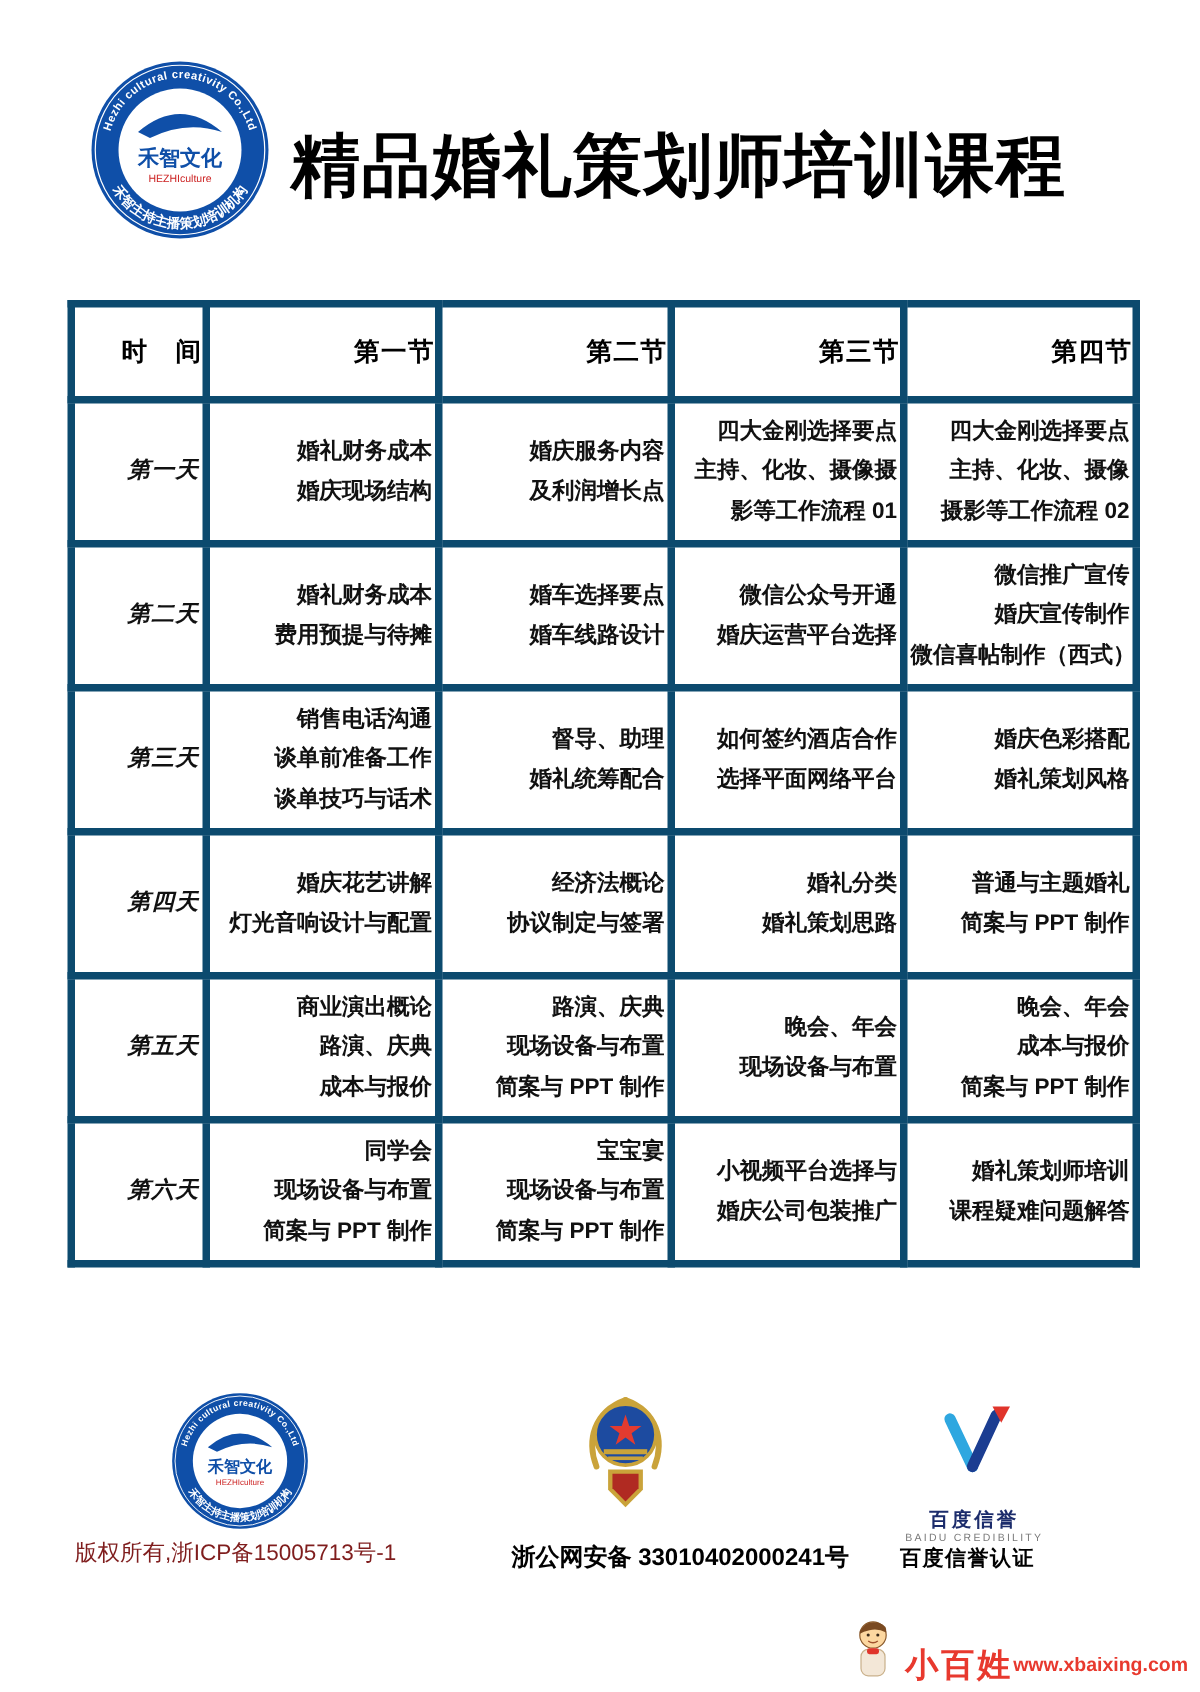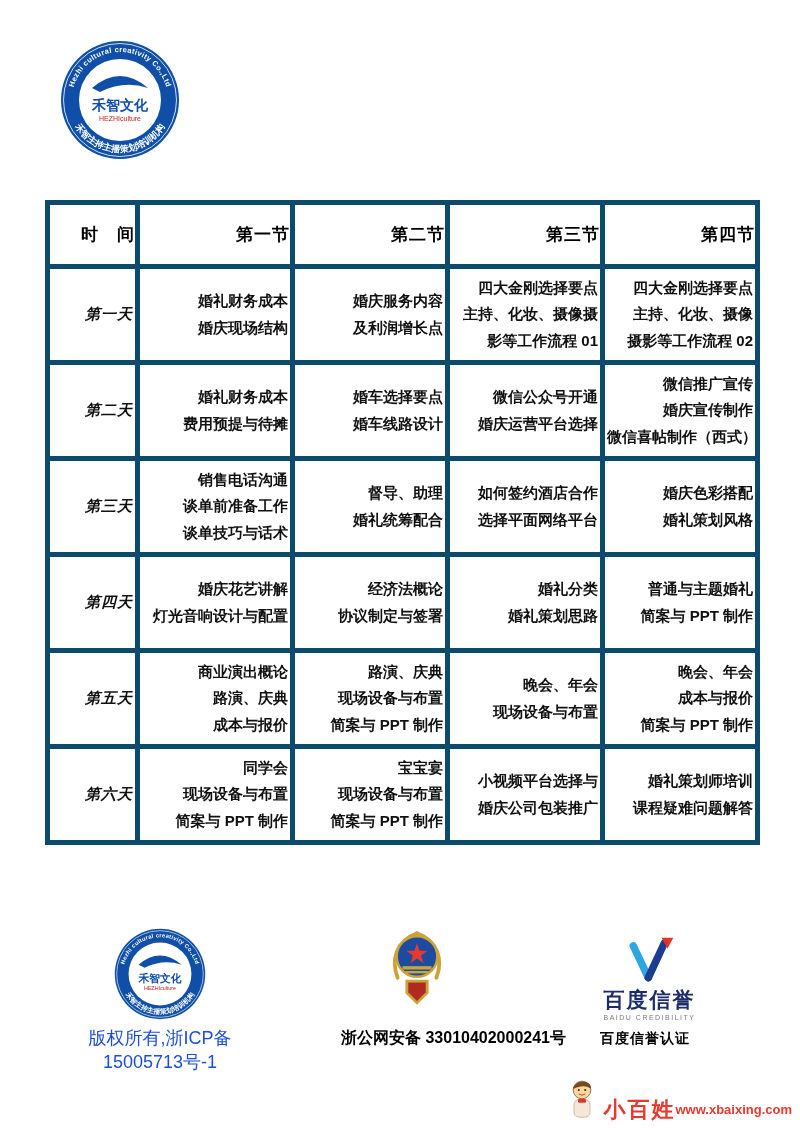--- a/index.html
+++ b/index.html
@@ -18,28 +18,28 @@
   .course-table th, .course-table td { border:5px solid #0c4a6e; text-align:right; vertical-align:middle; }
   .course-table thead th { height:64px; font-size:17px; font-weight:700; color:#000; letter-spacing:1px; }
   .course-table tbody td { height:96px; font-size:15px; font-weight:700; color:#111;
                            line-height:1.75; padding:4px 2px; }
   .day-cell { font-size:16px; letter-spacing:1px;font-style:italic; }
   .course-cell div { white-space:nowrap; }
   .blue-text { color:var(--hl-blue,#2153b4); }
 
   
   .logo-bottom { position:absolute; left:114px; top:928px; width:92px; height:92px; }
-  .copyright-text { position:absolute; left:50px; top:1026px; width:220px; text-align:center;
-                    font-size:18px; color:#1d4ed8; }
+  .copyright-text { position:absolute; left:50px; top:1026px; width:220px; text-align:left;
+                    font-size:15px; color:#7f1d1d; }
   .police-badge { position:absolute; left:388px; top:926px; width:58px; height:88px; }
   .police-text { position:absolute; left:300px; top:1028px; width:235px; text-align:center;
                  font-size:16px; font-weight:800; color:#000;margin-left:36px; }
   .baidu-block { position:absolute; left:592px; top:936px; width:115px; text-align:center; }
   .baidu-logo { width:50px; height:50px; display:block; margin:0 auto; }
-  .baidu-name { font-size:21px; font-weight:800; color:#1c2c6b; margin-top:0; letter-spacing:2px; }
+  .baidu-name { font-size:13px; font-weight:800; color:#1c2c6b; margin-top:18px; letter-spacing:2px; }
   .baidu-sub { font-size:7px; color:#7a7a7a; letter-spacing:1.5px; }
   .baidu-cert { position:absolute; left:600px; top:1030px; width:115px; text-align:left;
                 font-size:14px; font-weight:800; color:#000; letter-spacing:1px; }
 
   
   .watermark { position:absolute; right:8px; bottom:6px; display:flex; align-items:flex-end; gap:5px; }
   .wm-texts { display:flex; flex-direction:row; align-items:center; line-height:1.1; }
   .wm-name { color:var(--wm-red,#e8392e); font-size:22px; font-weight:900; letter-spacing:2px; }
   .wm-url { color:var(--wm-red,#e8392e); font-size:13px; font-weight:700; }
 </style>
@@ -60,20 +60,21 @@
       <textPath href="#arcTop1" startOffset="50%" text-anchor="middle">Hezhi cultural creativity Co.,Ltd</textPath>
     </text>
     <text font-size="9" fill="#ffffff" font-weight="bold">
       <textPath href="#arcBottom1" startOffset="50%" text-anchor="middle">禾智主持主播策划培训机构</textPath>
     </text>
     <path d="M 32,48 Q 60,24 88,48 Q 64,40 40,52 Z" fill="#0f4fa8"></path>
     <text x="60" y="70" text-anchor="middle" font-size="14" font-weight="bold" fill="#0f4fa8">禾智文化</text>
     <text x="60" y="81" text-anchor="middle" font-size="7" fill="#cc2222">HEZHIculture</text>
   </svg>
 
+  <h1 class="page-title">精品婚礼策划师培训课程</h1>
 
   <table class="course-table">
     <colgroup>
       <col style="width:90px">
         <col style="width:155px">
         <col style="width:155px">
       <col style="width:155px">
         <col style="width:155px">
     </colgroup>
     <thead>

